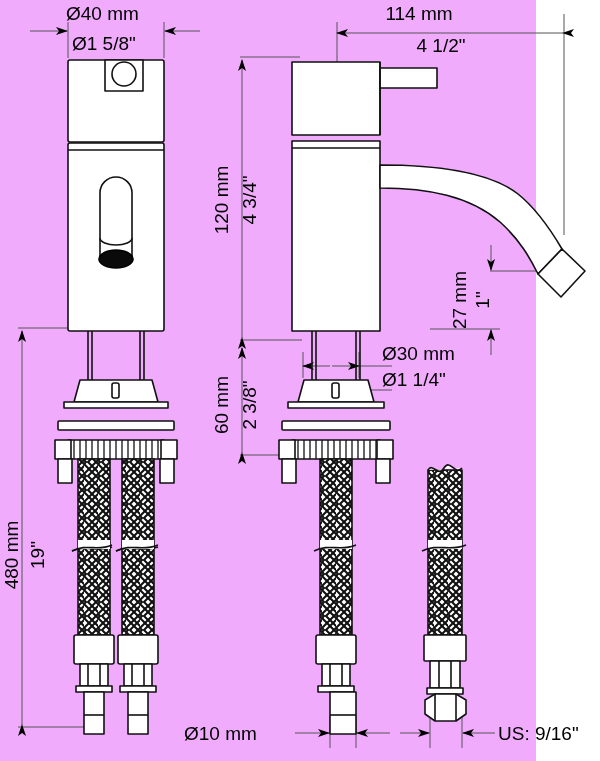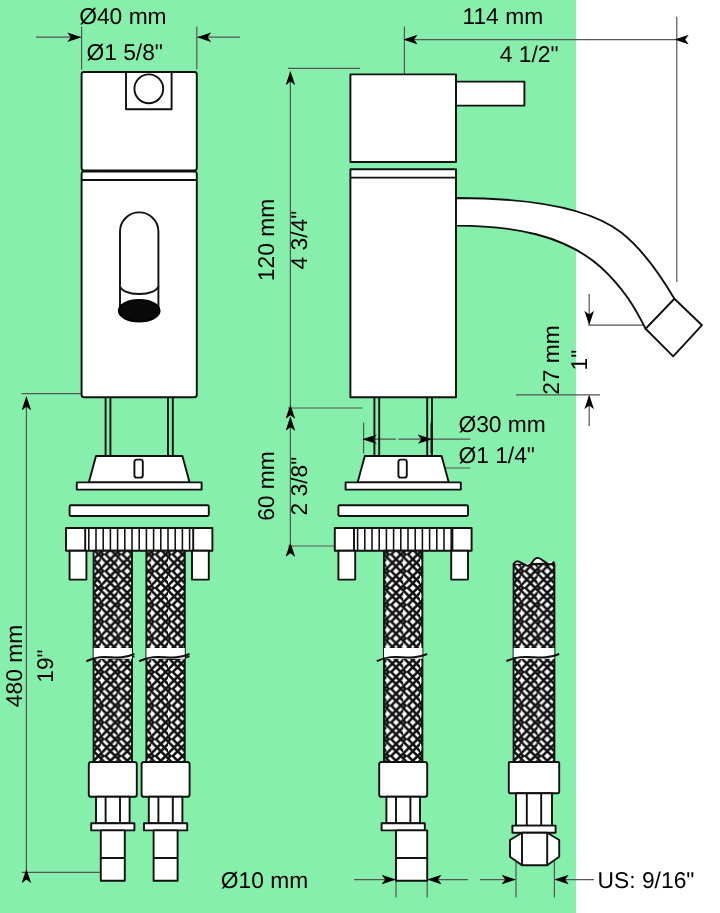--- a/index.html
+++ b/index.html
@@ -1,18 +1,18 @@
 <!DOCTYPE html>
 <html><head>
 <meta charset="utf-8">
 <style>
   html,body{margin:0;padding:0;background:#ffffff;}
   body{width:600px;height:761px;overflow:hidden;
        font-family:"Liberation Sans",sans-serif;color:#000;}
-  #stage{position:relative;width:480px;height:761px;background:#86efac;}
+  #stage{position:relative;width:536px;height:761px;background:#f0abfc;}
   svg{display:block;}
   .dimtext{font-family:"Liberation Sans",sans-serif;font-size:19px;fill:#000;}
 </style>
 </head>
 <body>
 
 <div id="stage">
 <svg width="600" height="761" viewBox="0 0 600 761">
 
   <defs>

